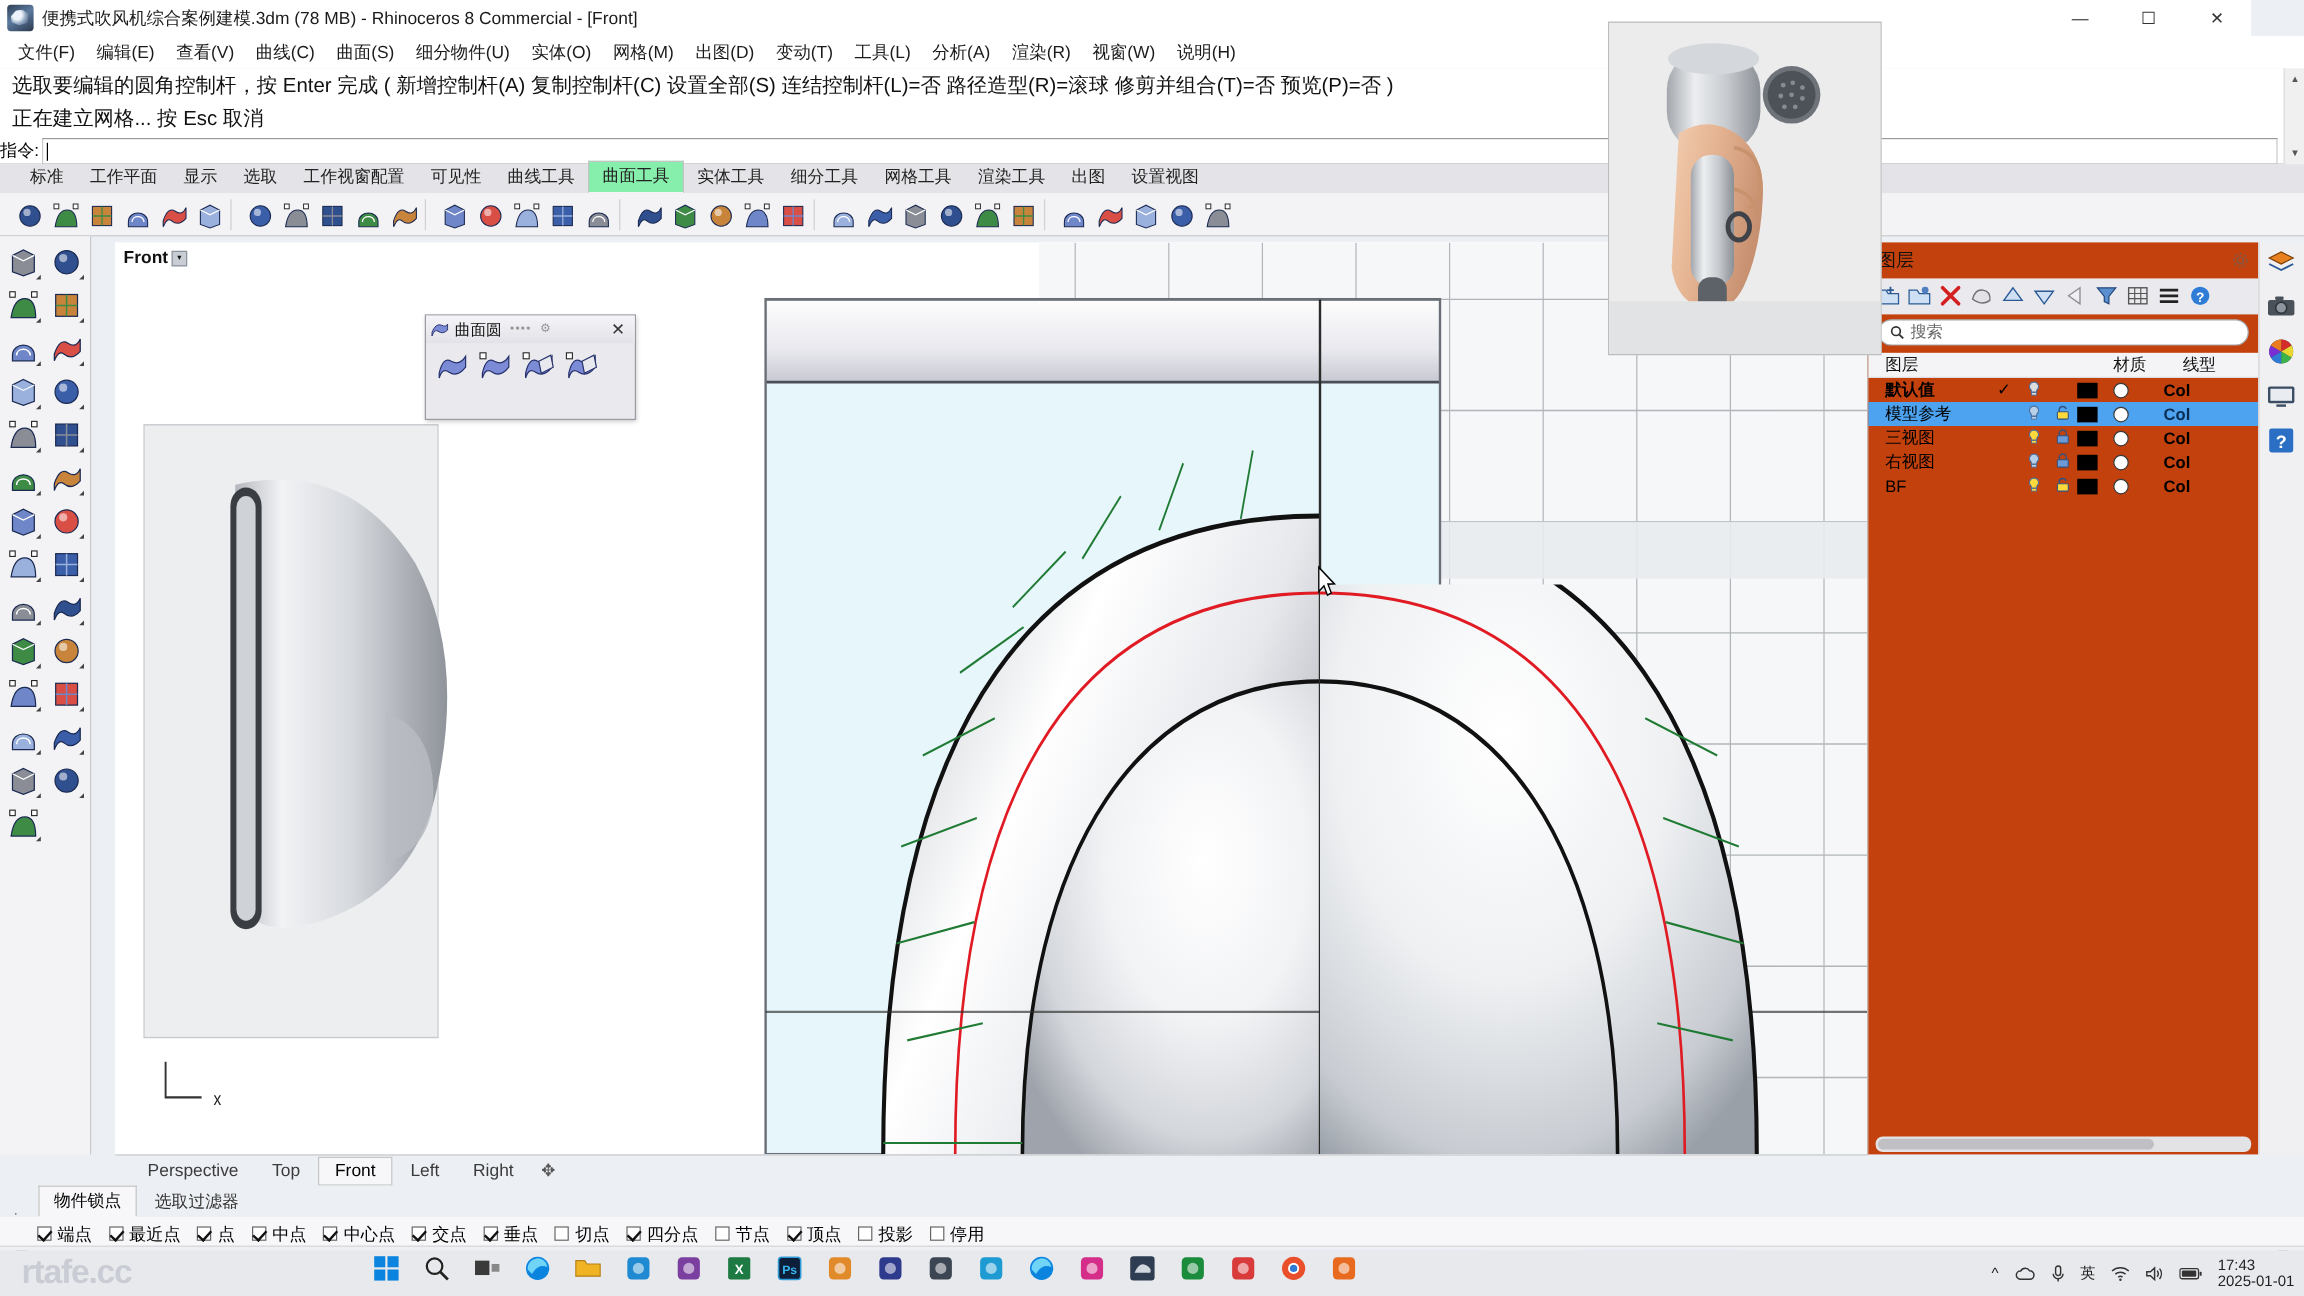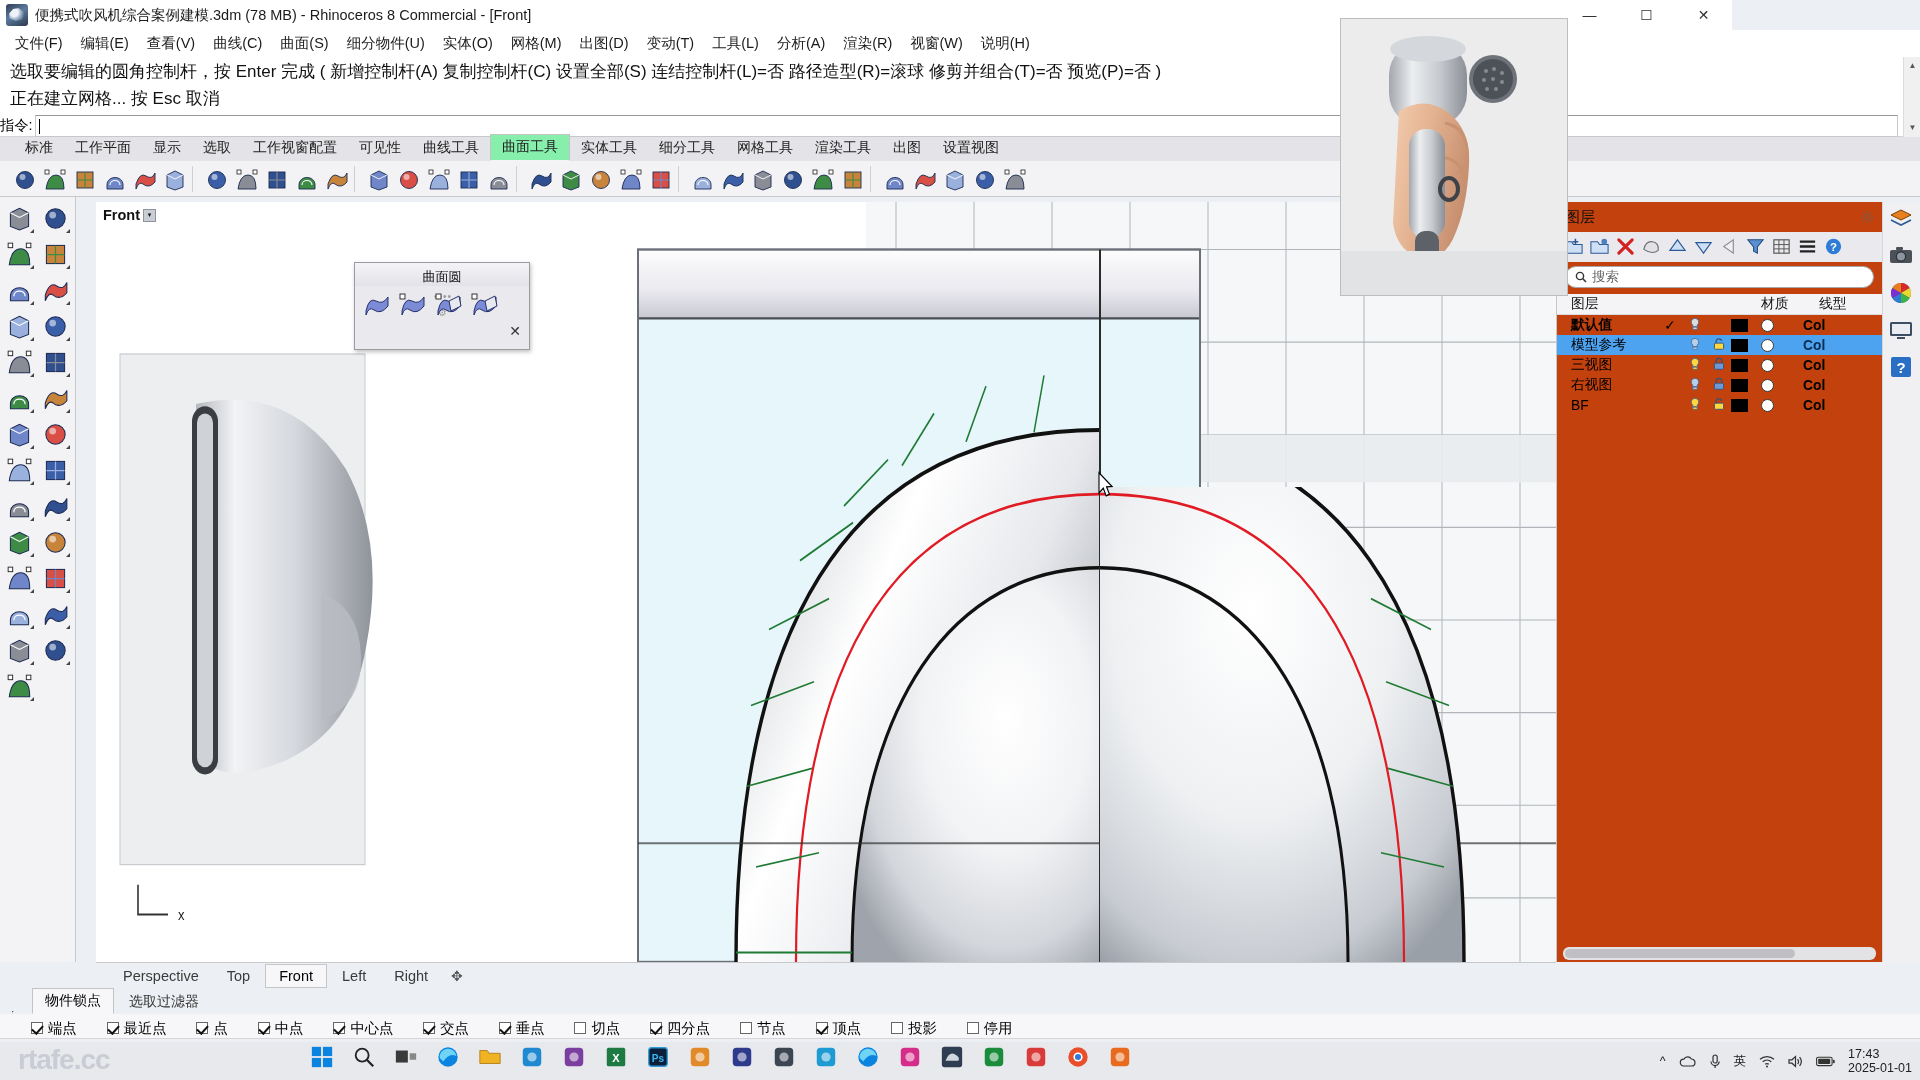--- a/index.html
+++ b/index.html
@@ -7,21 +7,21 @@
   body {
     font-family: "Liberation Sans", "DejaVu Sans", sans-serif;
     font-size: 13px;
     background:#f0f0f0;
     color:#000;
     -webkit-font-smoothing: antialiased;
   }
   #app { position:relative; width:1920px; height:1080px; background:#eceff3; }
 
   
-  .titlebar { position:absolute; left:0; top:0; width:1732px; height:30px;
+  .titlebar { position:absolute; left:0; top:0; width:1876px; height:30px;
     background:#ffffff; display:flex; align-items:center; }
   .tb-icon { width:22px; height:22px; margin-left:6px; margin-right:7px; flex:none;
      background:linear-gradient(150deg,#2e3d52 0%,#5b7a9e 45%,#2b394d 100%);
      border-radius:3px; position:relative; overflow:hidden;}
   .tb-icon:after{content:""; position:absolute; left:3px; top:4px; width:15px; height:13px;
      background:radial-gradient(circle at 35% 35%, #eef3f9 0 30%, #93a9c3 55%, #34445c 100%);
      clip-path:polygon(0 45%,28% 8%,64% 0,100% 30%,92% 86%,46% 100%,6% 82%);}
   .tb-title { font-size:14.5px; color:#1b1b1b; white-space:nowrap; }
   .tb-controls { margin-left:auto; display:flex; height:30px; }
   .tb-btn { width:57px; height:30px; display:flex; align-items:center; justify-content:center;
@@ -127,21 +127,21 @@
      align-items:center; padding-top:4px; gap:9px; border-left:1px solid #d6d6d9;}
   .rail { width:28px; height:28px; position:relative; }
 
   
   .osnap-tabs { position:absolute; left:0; bottom:66px; width:1920px; height:26px;
      background:#eceff3; display:flex; align-items:flex-end; padding-left:32px; gap:3px; }
   .osnap-tab { padding:3px 12px; font-size:14px; color:#333; }
   .osnap-tab.active { background:#f7f7f9; border:1px solid #c4c4c4; border-bottom-color:#f7f7f9;
      color:#000;}
   .osnap-row { position:absolute; left:0; bottom:38px; width:1920px; height:28px;
-     background:#f7f7f9; display:flex; align-items:center; padding-left:28px; gap:16px;}
+     background:#f7f7f9; display:flex; align-items:center; padding-left:28px; gap:0px;}
   .osnap-side { position:absolute; left:2px; bottom:38px; height:54px; width:26px;
      writing-mode:vertical-rl; font-size:11.5px; color:#555; display:flex; align-items:center;
      justify-content:center; }
   .osnap-item { display:flex; align-items:center; gap:5px; padding:0 11px 0 3px; font-size:14.3px; }
   .cb { width:12px; height:12px; border:1px solid #666; background:#fff; position:relative; flex:none;}
   .cb.on:after { content:""; position:absolute; left:2px; top:0px; width:5px; height:9px;
      border:solid #111; border-width:0 2px 2px 0; transform:rotate(42deg); }
   .statusrow { position:absolute; left:0; bottom:18px; width:1920px; height:24px;
      background:#eceff3; display:flex; align-items:center; font-size:13.8px; color:#222;
      border-top:1px solid #d6d6d9; }
@@ -158,21 +158,21 @@
   .tb-center { position:absolute; left:310px; display:flex; align-items:center; gap:8px; }
   .tbapp { width:34px; height:32px; position:relative; border-radius:4px; }
   .tray { position:absolute; right:8px; display:flex; align-items:center; gap:13px;
      font-size:12.5px; color:#222; }
   .clock { text-align:left; line-height:14px; font-size:12.5px; }
 
   
   .floatpal { position:absolute; left:354px; top:262px; width:176px; height:88px;
      background:#e9e9ee; border:1px solid #9b9ba2; box-shadow:1px 2px 4px rgba(0,0,0,.25);}
   .fp-head { height:23px; display:flex; align-items:center; gap:5px; padding:0 4px;
-     background:linear-gradient(#f4f4f8,#e2e2e8);flex-direction:column; }
+     background:linear-gradient(#f4f4f8,#e2e2e8); }
   .fp-title { font-size:13px; color:#111; }
   .fp-dots { color:#999; letter-spacing:1px; font-size:10px; margin-left:2px;}
   .fp-x { margin-left:auto; font-size:14px; color:#333; padding:0 4px;}
   .fp-body { display:flex; gap:6px; padding:6px 8px; }
   .fpi { width:30px; height:28px; position:relative; }
 
   
   .refimg { position:absolute; left:1340px; top:18px; width:228px; height:278px;
      background:#e9e9e9; border:1px solid #bdbdbd; overflow:hidden; z-index:60;}
 </style>

